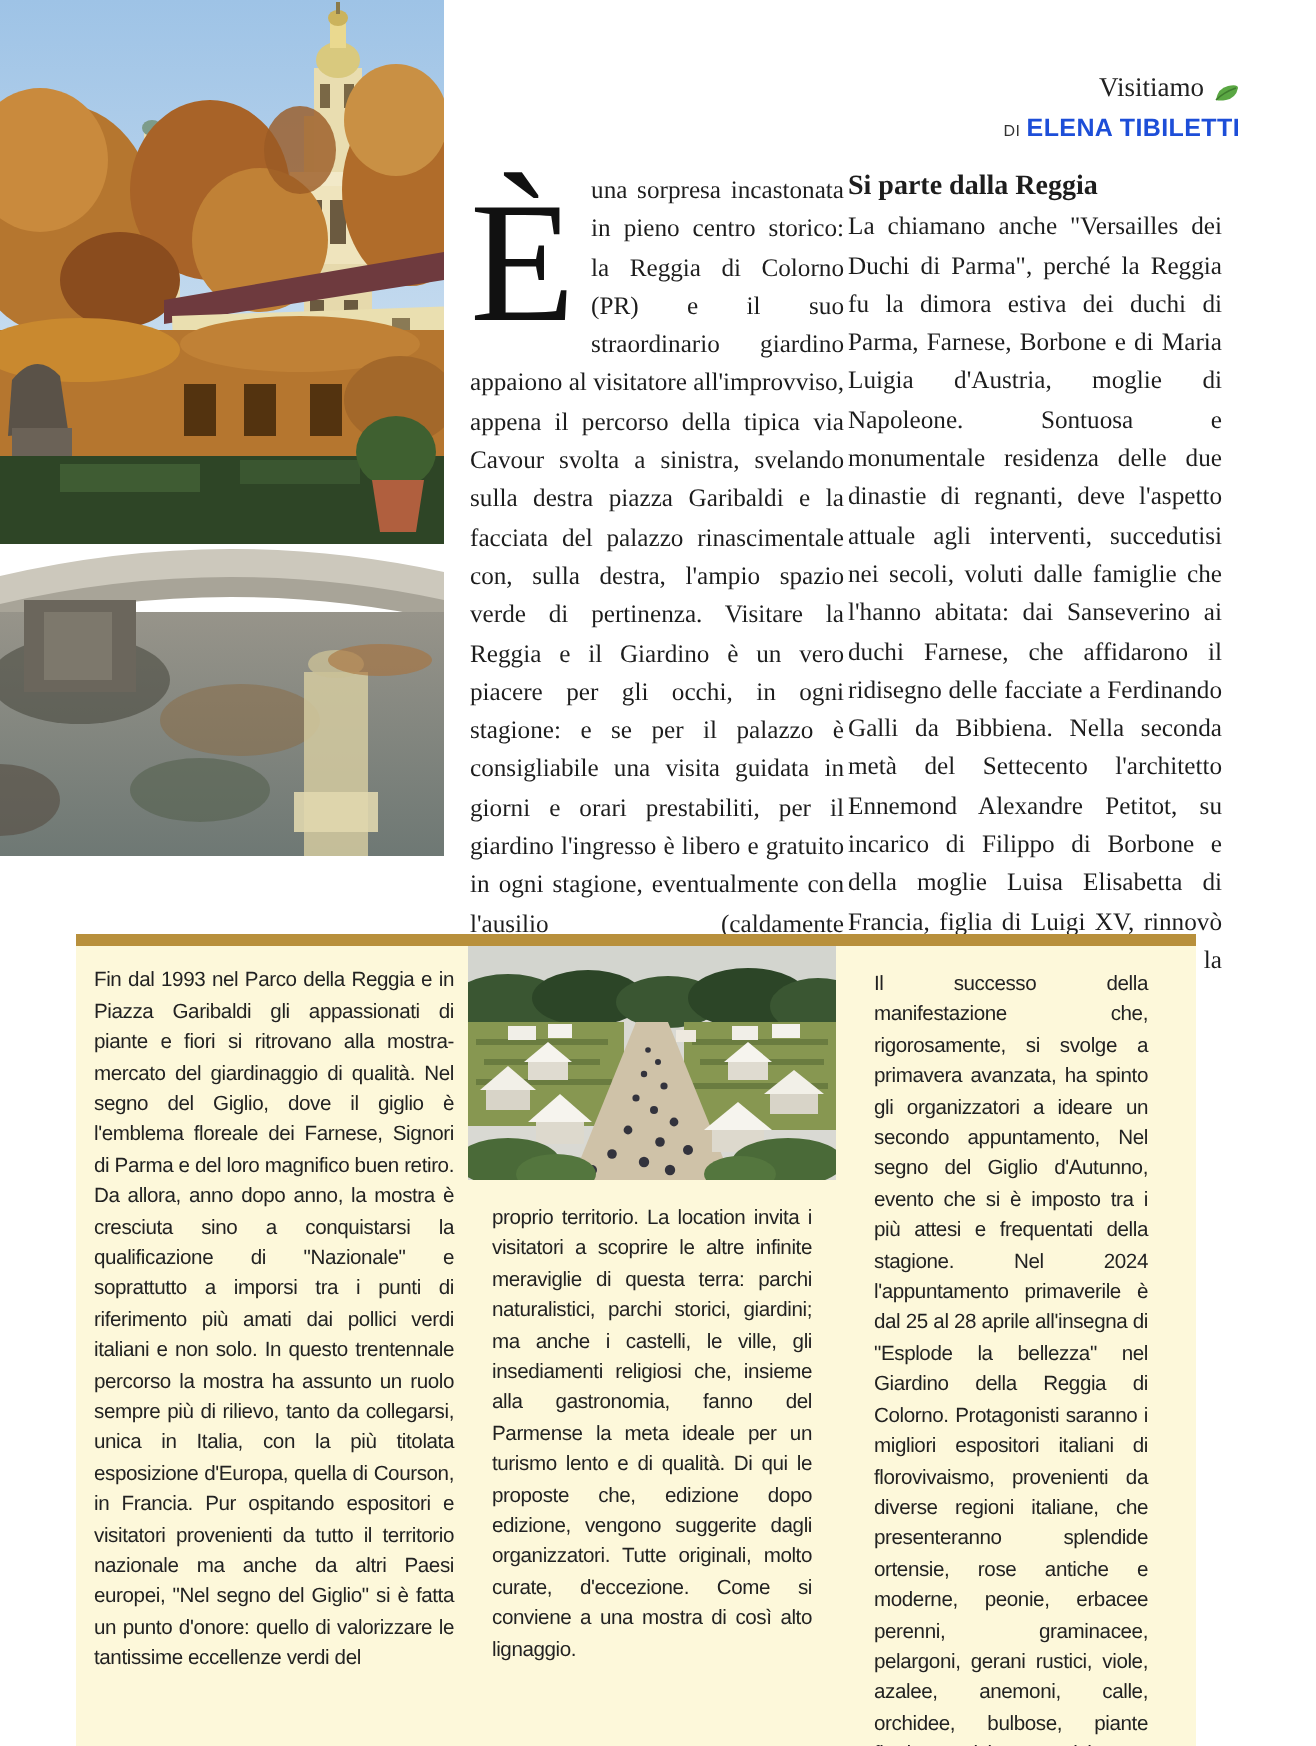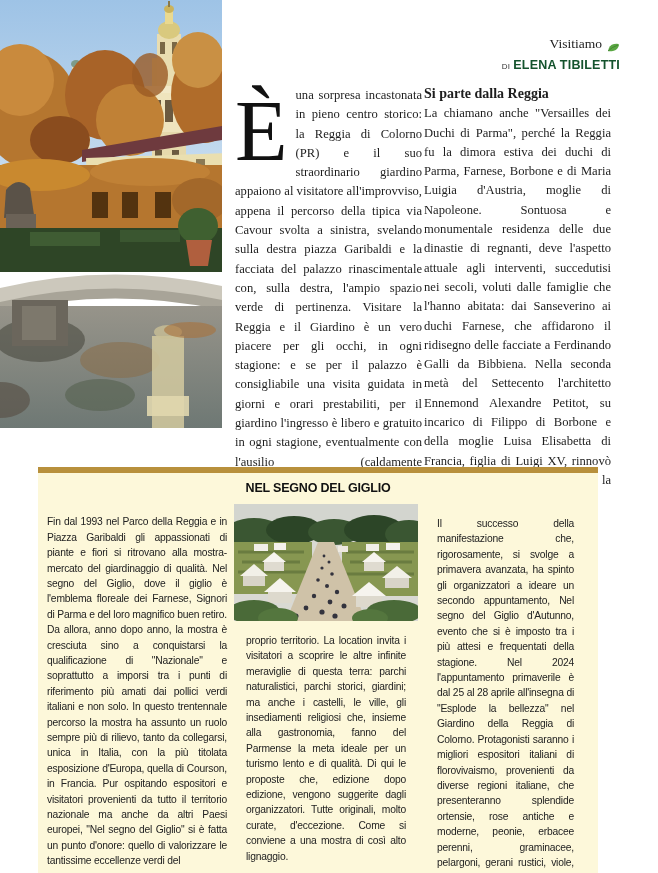--- a/index.html
+++ b/index.html
@@ -6,21 +6,21 @@
   body{width:658px;height:873px;position:relative;background:#ffffff;overflow:hidden;
        font-family:"Liberation Serif",serif;color:#1b1b1b;}
 
   
   .header{position:absolute;top:22px;right:38px;text-align:right;}
   .kicker-row{display:flex;align-items:center;justify-content:flex-end;gap:5px;margin-top:14px;}
   .kicker{font-family:"Liberation Serif",serif;font-size:13.5px;color:#222;}
   .leaf{display:inline-block;width:13px;height:11px;}
   .byline{margin-top:3px;font-family:"Liberation Sans",sans-serif;}
   .byline .di{font-size:8px;color:#333;letter-spacing:.3px;margin-right:3px;}
-  .byline .author{font-size:12.5px;font-weight:bold;color:#14532d;letter-spacing:.2px;margin-top:44px;}
+  .byline .author{font-size:12.5px;font-weight:bold;color:#1d4ed8;letter-spacing:.2px;margin-top:44px;}
 
   
   .photo-left{position:absolute;left:0;top:0;width:222px;height:428px;overflow:hidden;}
 
   
   .col{position:absolute;text-align:justify;font-size:12.6px;line-height:19.3px;color:#1d1d1d;}
   .col-mid{left:235px;top:86px;width:187px;}
   .col-right{left:424px;top:84px;width:187px;}
   .dropcap{float:left;font-size:86px;line-height:78px;margin:6px 8px 0 0;color:#111;}
   .subhead{font-weight:bold;font-size:14px;margin:0 0 1px 0;}
@@ -156,21 +156,20 @@
 <div class="col col-mid">
   <span class="dropcap">È</span><span>una sorpresa incastonata in pieno centro storico: la Reggia di Colorno (PR) e il suo straordinario giardino appaiono al visitatore all'improvviso, appena il percorso della tipica via Cavour svolta a sinistra, svelando sulla destra piazza Garibaldi e la facciata del palazzo rinascimentale con, sulla destra, l'ampio spazio verde di pertinenza. Visitare la Reggia e il Giardino è un vero piacere per gli occhi, in ogni stagione: e se per il palazzo è consigliabile una visita guidata in giorni e orari prestabiliti, per il giardino l'ingresso è libero e gratuito in ogni stagione, eventualmente con l'ausilio (caldamente raccomandabile) dell'audioguida che ve ne svelerà i segreti.</span>
 </div>
 
 <div class="col col-right">
   <div class="subhead">Si parte dalla Reggia</div>
   <p>La chiamano anche "Versailles dei Duchi di Parma", perché la Reggia fu la dimora estiva dei duchi di Parma, Farnese, Borbone e di Maria Luigia d'Austria, moglie di Napoleone. Sontuosa e monumentale residenza delle due dinastie di regnanti, deve l'aspetto attuale agli interventi, succedutisi nei secoli, voluti dalle famiglie che l'hanno abitata: dai Sanseverino ai duchi Farnese, che affidarono il ridisegno delle facciate a Ferdinando Galli da Bibbiena. Nella seconda metà del Settecento l'architetto Ennemond Alexandre Petitot, su incarico di Filippo di Borbone e della moglie Luisa Elisabetta di Francia, figlia di Luigi XV, rinnovò gli arredi interni e progettò la Cappella ducale di,</p>
 </div>
 
 <div class="box">
-  <div class="box-title">NEL SEGNO DEL GIGLIO</div>
   <div class="box-cols">
     <p class="bcol bcol-1">Fin dal 1993 nel Parco della Reggia e in Piazza Garibaldi gli appassionati di piante e fiori si ritrovano alla mostra-mercato del giardinaggio di qualità. Nel segno del Giglio, dove il giglio è l'emblema floreale dei Farnese, Signori di Parma e del loro magnifico buen retiro. Da allora, anno dopo anno, la mostra è cresciuta sino a conquistarsi la qualificazione di "Nazionale" e soprattutto a imporsi tra i punti di riferimento più amati dai pollici verdi italiani e non solo. In questo trentennale percorso la mostra ha assunto un ruolo sempre più di rilievo, tanto da collegarsi, unica in Italia, con la più titolata esposizione d'Europa, quella di Courson, in Francia. Pur ospitando espositori e visitatori provenienti da tutto il territorio nazionale ma anche da altri Paesi europei, "Nel segno del Giglio" si è fatta un punto d'onore: quello di valorizzare le tantissime eccellenze verdi del</p>
     <div class="bcol bcol-2">
       <div class="fair-photo">
         <svg width="184" height="117" viewBox="0 0 184 117">
           <rect x="0" y="0" width="184" height="117" fill="#d9d9d3"></rect>
           <rect x="0" y="0" width="184" height="34" fill="#d3d5cf"></rect>
 
           <ellipse cx="20" cy="30" rx="30" ry="16" fill="#3a5632"></ellipse>
           <ellipse cx="60" cy="26" rx="28" ry="14" fill="#2c4527"></ellipse>

